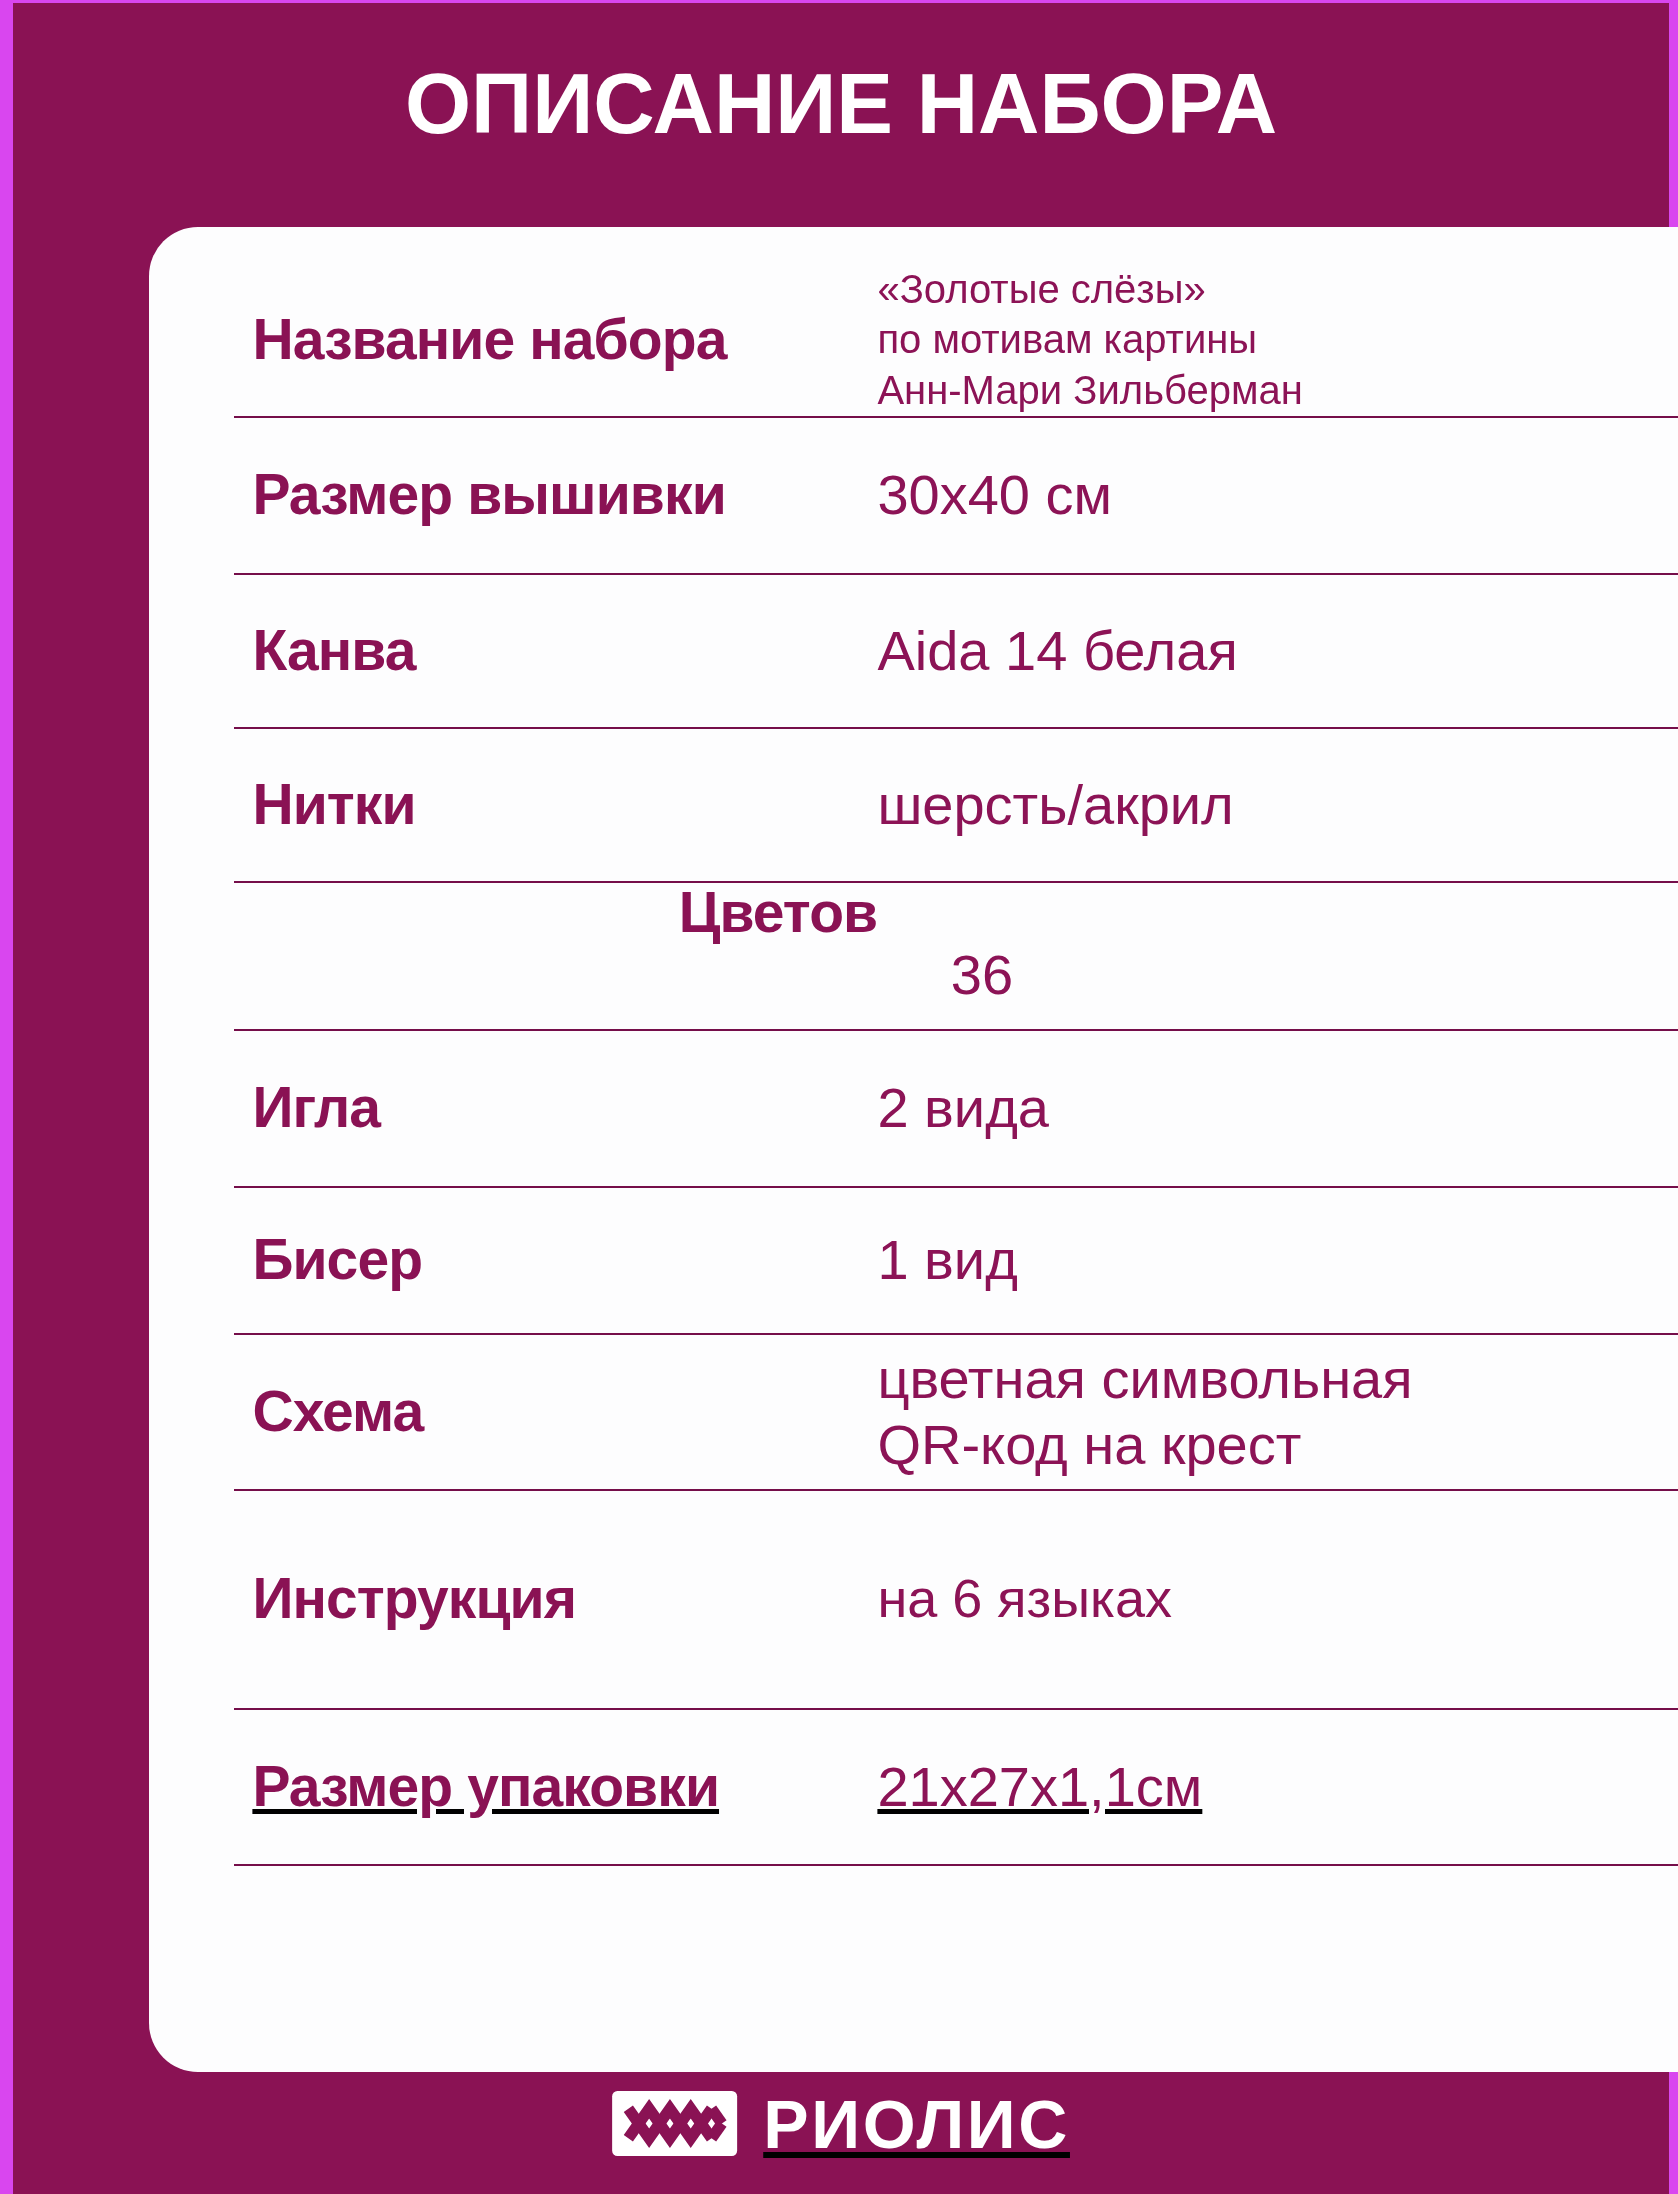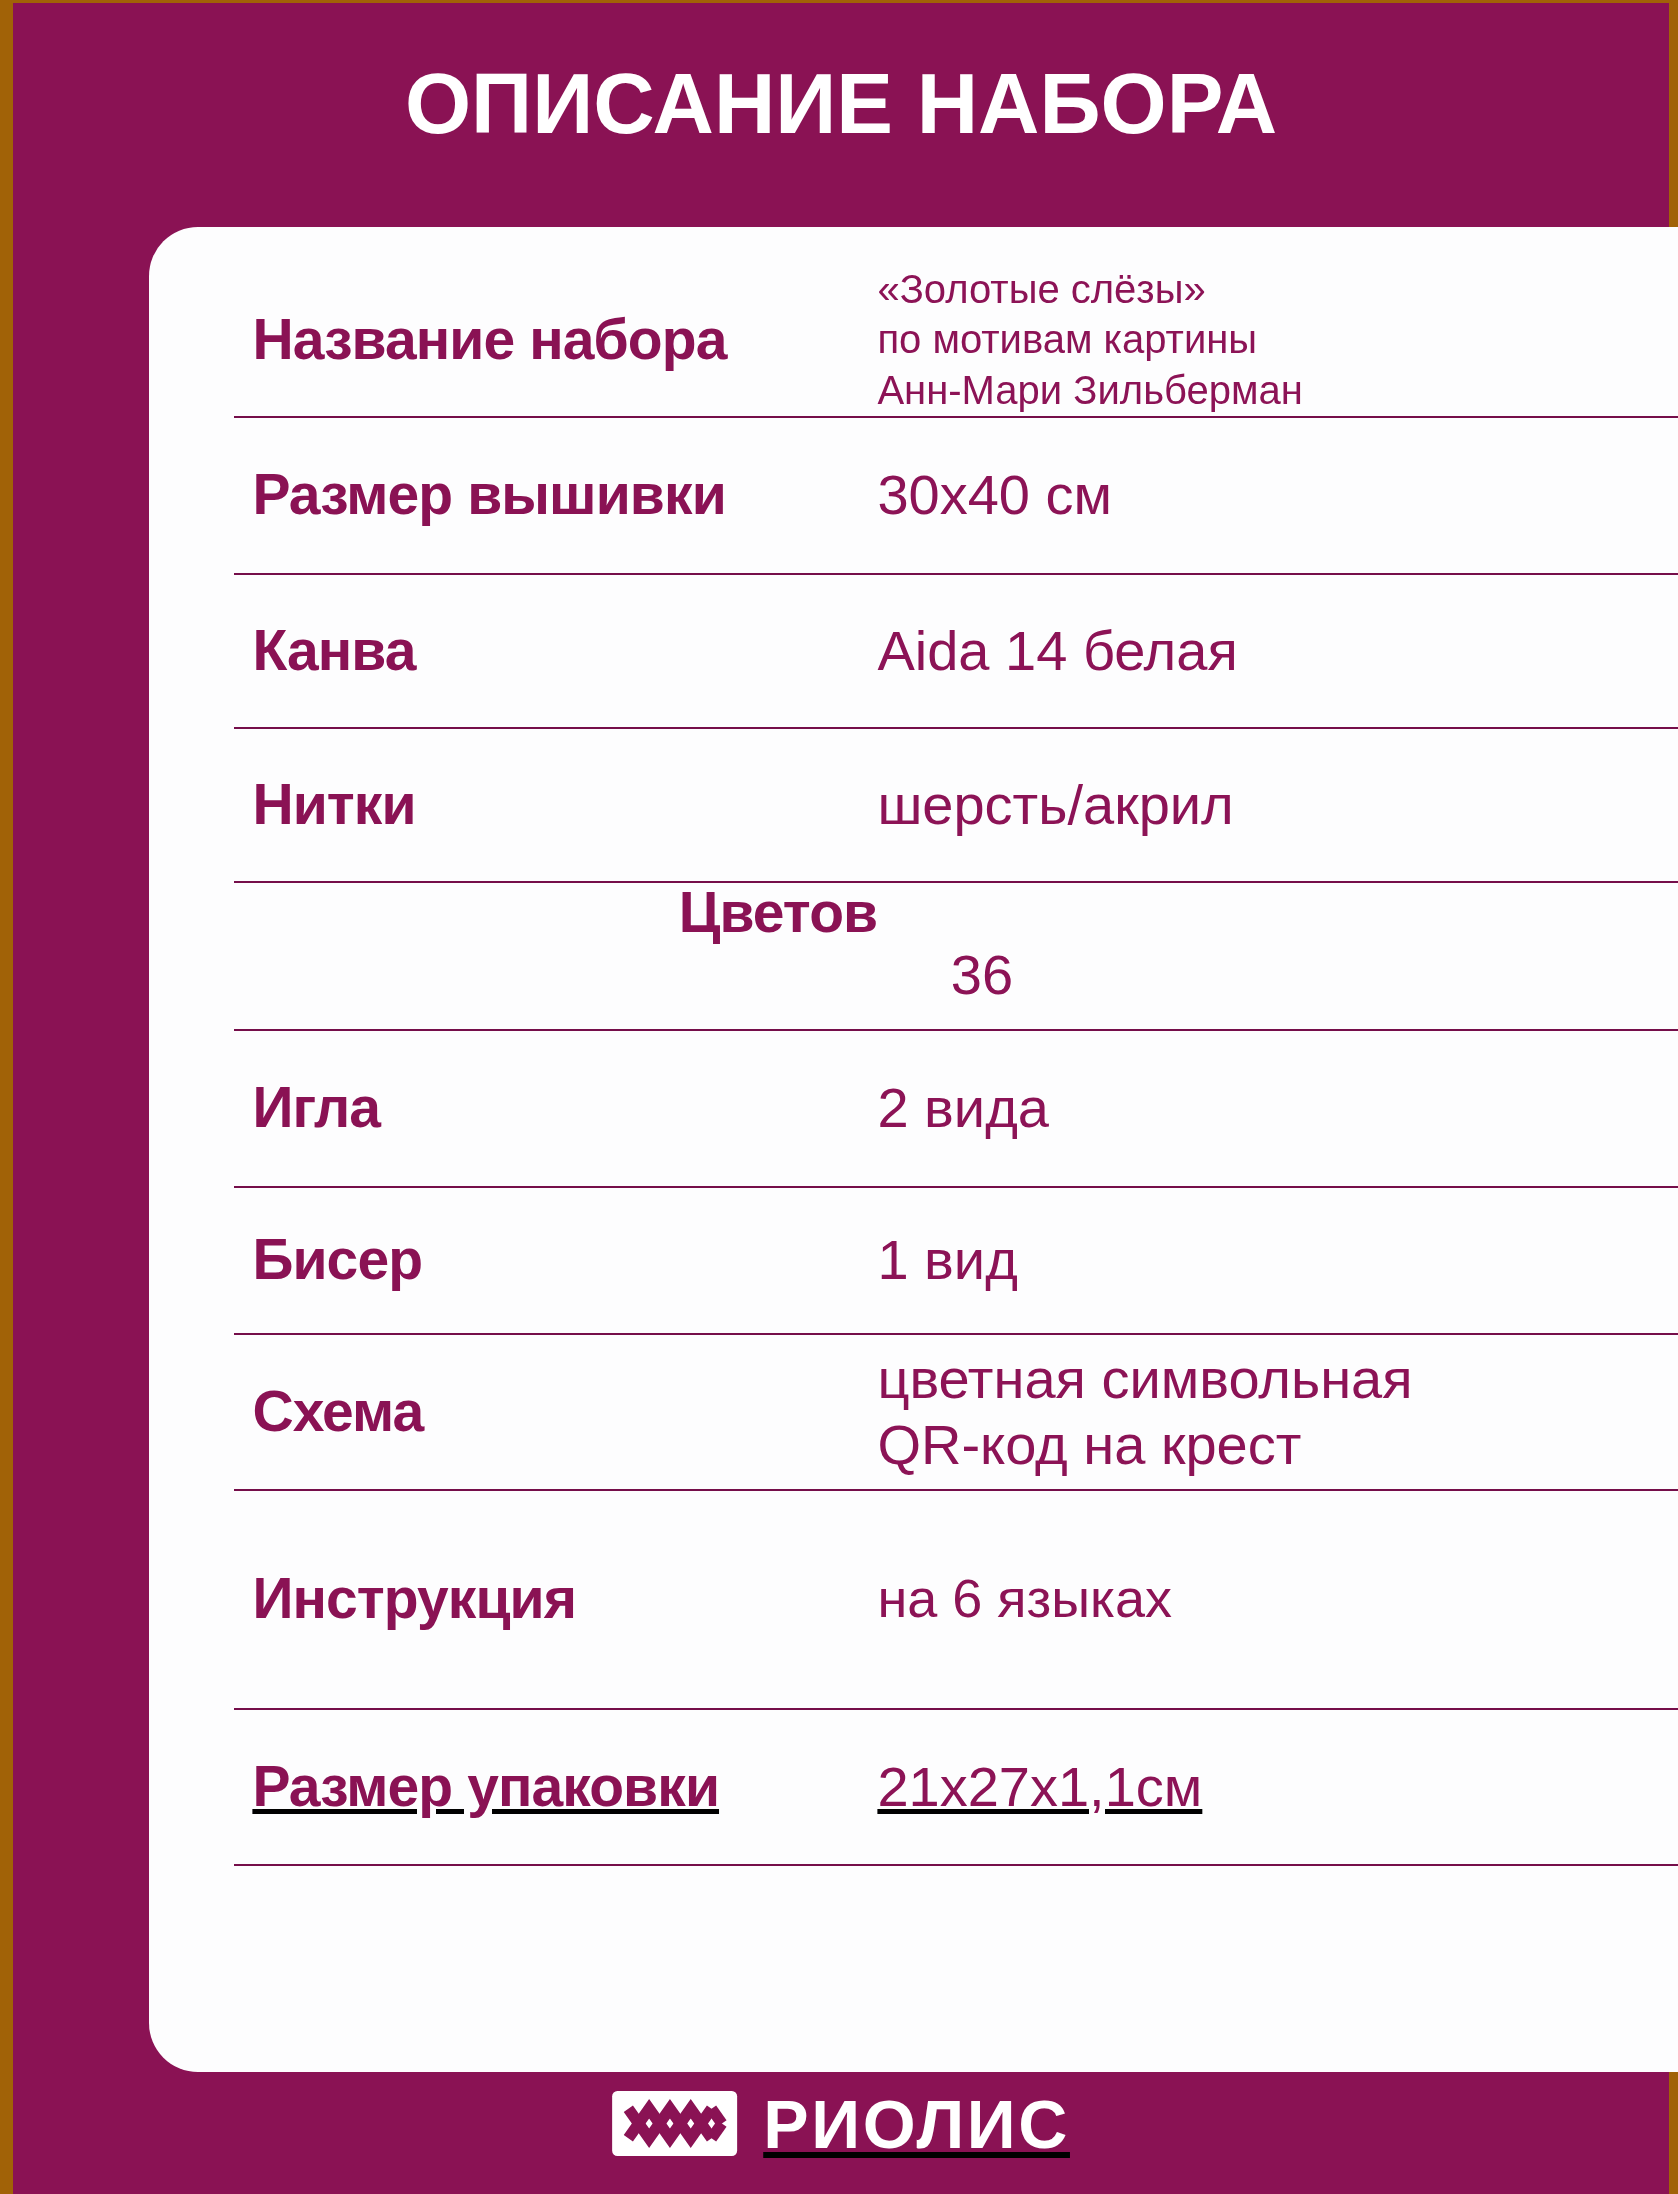--- a/index.html
+++ b/index.html
@@ -2,21 +2,21 @@
 <html lang="ru" style="font-size:14px"><head>
 <meta charset="utf-8">
 <style>
   html, body { margin: 0; padding: 0; }
   body { background: #ffffff; }
 
   .canvas {
     position: relative;
     width: 1678px;
     height: 2195px;
-    background: #a16207;
+    background: #d946ef;
     overflow: hidden;
     font-family: "Liberation Sans", "DejaVu Sans", sans-serif;
   }
 
   
   .panel {
     position: absolute;
     left: 13px; top: 2.6px; right: 8.8px; bottom: 0;
     background: var(--brand, #8a1254);
   }

